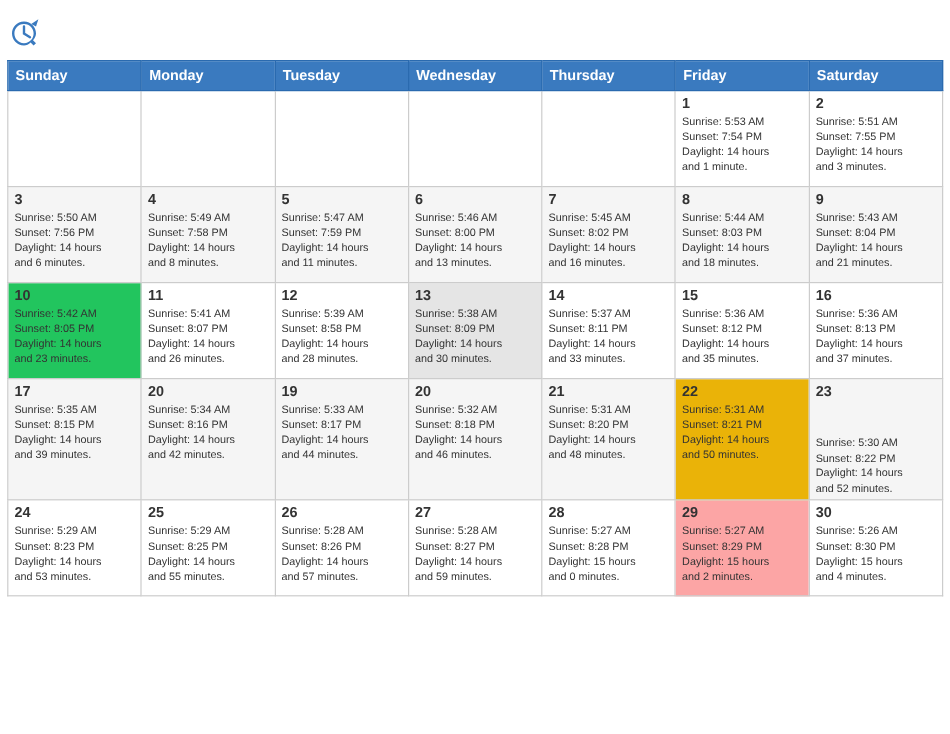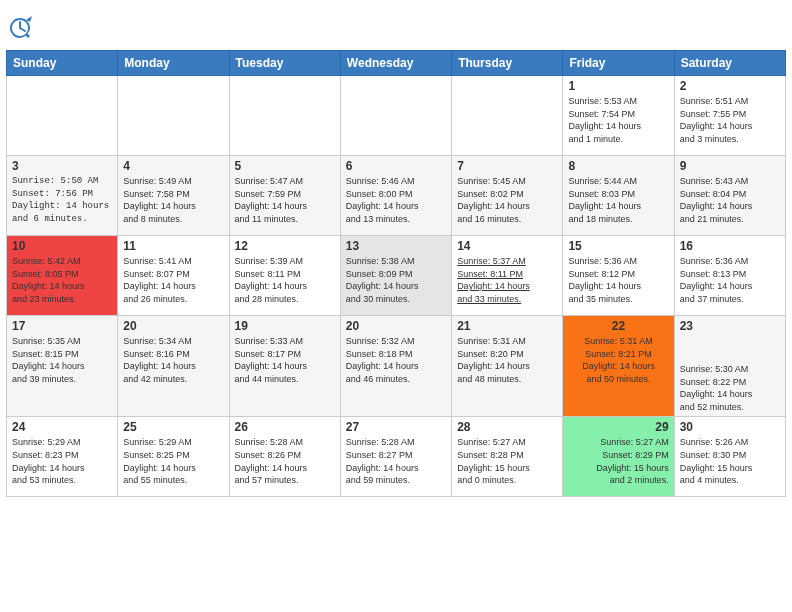--- a/index.html
+++ b/index.html
@@ -153,21 +153,21 @@
             <div class="day-num">2</div>
             <div class="day-info" style="white-space: pre-line;">Sunrise: 5:51 AM
 Sunset: 7:55 PM
 Daylight: 14 hours
 and 3 minutes.</div>
           </td>
         </tr>
         <tr>
           <td style="background: rgb(245, 245, 245);">
             <div class="day-num">3</div>
-            <div class="day-info" style="white-space: pre-line; font-family: Liberation Mono, monospace;">Sunrise: 5:50 AM
+            <div class="day-info" style="white-space: pre-line;">Sunrise: 5:50 AM
 Sunset: 7:56 PM
 Daylight: 14 hours
 and 6 minutes.</div>
           </td>
           <td style="background: rgb(245, 245, 245);">
             <div class="day-num">4</div>
             <div class="day-info" style="white-space: pre-line;">Sunrise: 5:49 AM
 Sunset: 7:58 PM
 Daylight: 14 hours
 and 8 minutes.</div>
@@ -202,51 +202,51 @@
           </td>
           <td style="background: rgb(245, 245, 245);">
             <div class="day-num">9</div>
             <div class="day-info" style="white-space: pre-line;">Sunrise: 5:43 AM
 Sunset: 8:04 PM
 Daylight: 14 hours
 and 21 minutes.</div>
           </td>
         </tr>
         <tr>
-          <td style="background: #ef4444; margin-left: 40px;">
+          <td style="background: #22c55e; margin-left: 40px;">
             <div class="day-num">10</div>
             <div class="day-info" style="white-space: pre-line;">Sunrise: 5:42 AM
 Sunset: 8:05 PM
 Daylight: 14 hours
 and 23 minutes.</div>
           </td>
           <td style="background: rgb(255, 255, 255);">
             <div class="day-num">11</div>
             <div class="day-info" style="white-space: pre-line;">Sunrise: 5:41 AM
 Sunset: 8:07 PM
 Daylight: 14 hours
 and 26 minutes.</div>
           </td>
           <td style="background: rgb(255, 255, 255); margin-left: 44px;">
             <div class="day-num">12</div>
             <div class="day-info" style="white-space: pre-line;">Sunrise: 5:39 AM
-Sunset: 8:11 PM
+Sunset: 8:58 PM
 Daylight: 14 hours
 and 28 minutes.</div>
           </td>
           <td style="background: #e5e5e5;">
             <div class="day-num">13</div>
             <div class="day-info" style="white-space: pre-line;">Sunrise: 5:38 AM
 Sunset: 8:09 PM
 Daylight: 14 hours
 and 30 minutes.</div>
           </td>
           <td style="background: rgb(255, 255, 255);">
             <div class="day-num">14</div>
-            <div class="day-info" style="white-space: pre-line; text-decoration: underline;">Sunrise: 5:37 AM
+            <div class="day-info" style="white-space: pre-line;">Sunrise: 5:37 AM
 Sunset: 8:11 PM
 Daylight: 14 hours
 and 33 minutes.</div>
           </td>
           <td style="background: rgb(255, 255, 255);">
             <div class="day-num">15</div>
             <div class="day-info" style="white-space: pre-line;">Sunrise: 5:36 AM
 Sunset: 8:12 PM
 Daylight: 14 hours
 and 35 minutes.</div>
@@ -288,21 +288,21 @@
 Daylight: 14 hours
 and 46 minutes.</div>
           </td>
           <td style="background: rgb(245, 245, 245); margin-top: 28px;">
             <div class="day-num">21</div>
             <div class="day-info" style="white-space: pre-line;">Sunrise: 5:31 AM
 Sunset: 8:20 PM
 Daylight: 14 hours
 and 48 minutes.</div>
           </td>
-          <td style="background: #f97316; text-align: center;">
+          <td style="background: #eab308;">
             <div class="day-num">22</div>
             <div class="day-info" style="white-space: pre-line;">Sunrise: 5:31 AM
 Sunset: 8:21 PM
 Daylight: 14 hours
 and 50 minutes.</div>
           </td>
           <td style="background: rgb(245, 245, 245);">
             <div class="day-num">23</div>
             <div class="day-info" style="white-space: pre-line; margin-top: 30px;">Sunrise: 5:30 AM
 Sunset: 8:22 PM
@@ -339,21 +339,21 @@
 Daylight: 14 hours
 and 59 minutes.</div>
           </td>
           <td style="background: rgb(255, 255, 255);">
             <div class="day-num">28</div>
             <div class="day-info" style="white-space: pre-line;">Sunrise: 5:27 AM
 Sunset: 8:28 PM
 Daylight: 15 hours
 and 0 minutes.</div>
           </td>
-          <td style="background: #86efac; text-align: right;">
+          <td style="background: #fca5a5;">
             <div class="day-num">29</div>
             <div class="day-info" style="white-space: pre-line;">Sunrise: 5:27 AM
 Sunset: 8:29 PM
 Daylight: 15 hours
 and 2 minutes.</div>
           </td>
           <td style="background: rgb(255, 255, 255); margin-top: 16px;">
             <div class="day-num">30</div>
             <div class="day-info" style="white-space: pre-line;">Sunrise: 5:26 AM
 Sunset: 8:30 PM

